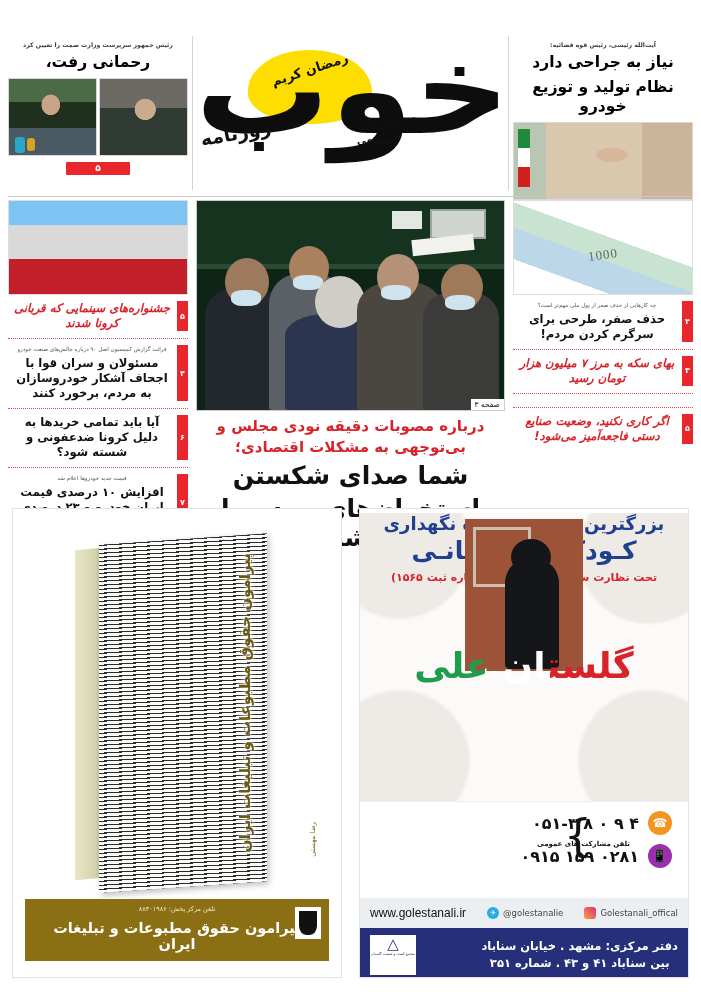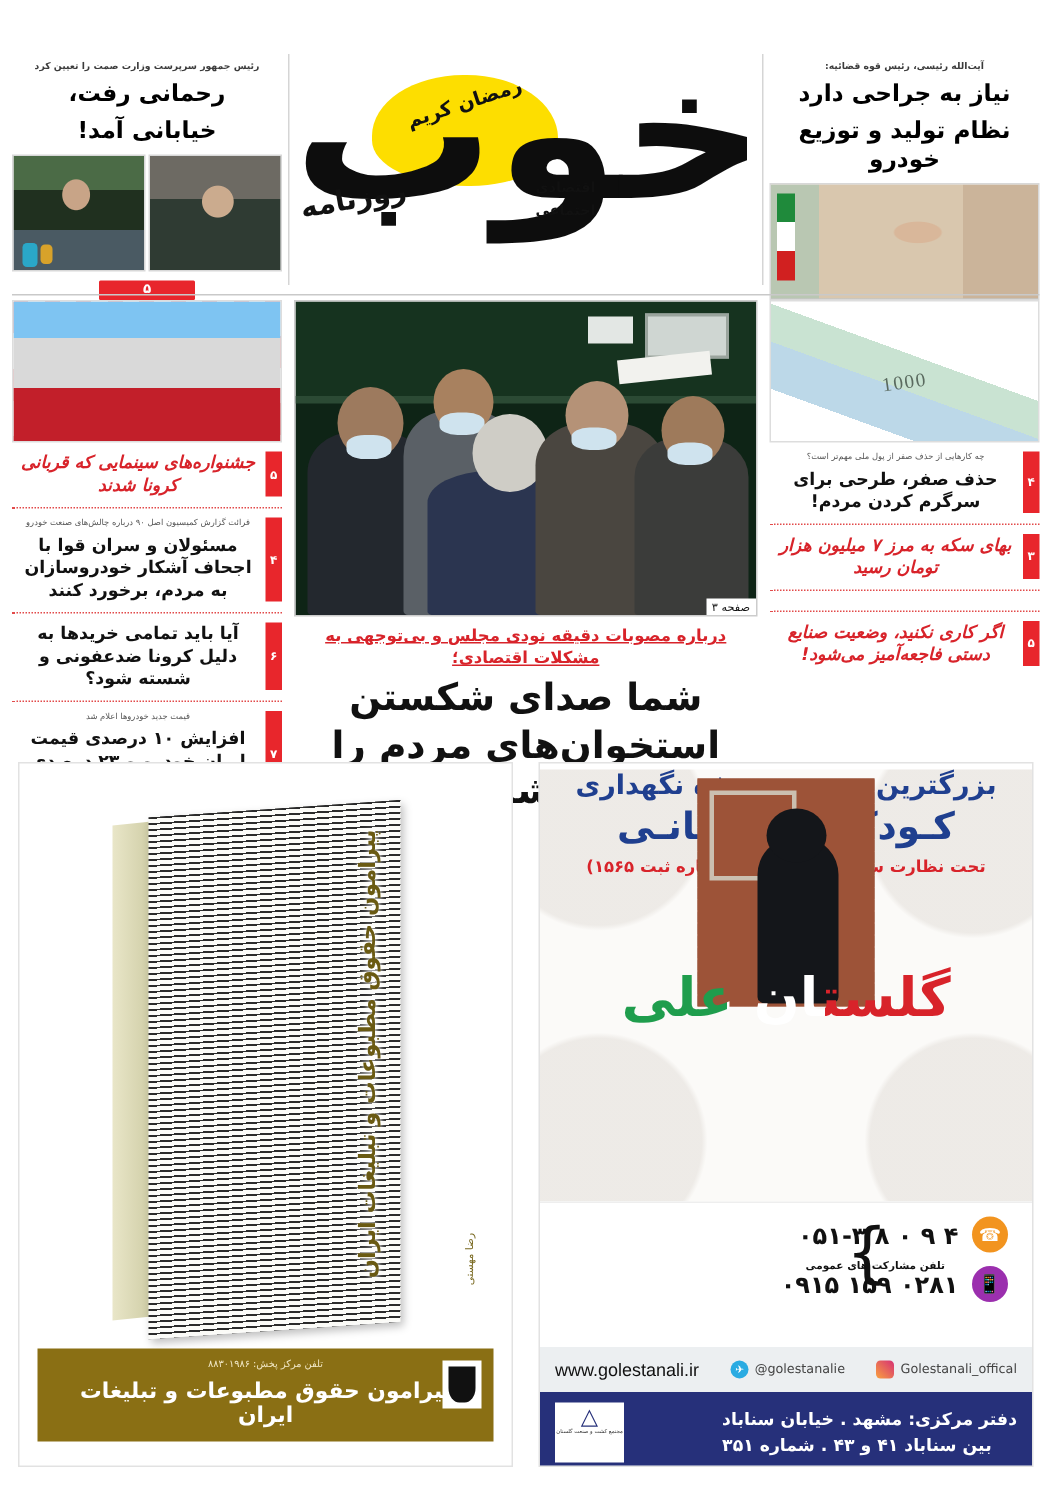--- a/index.html
+++ b/index.html
@@ -124,21 +124,21 @@
   .lp-monitor2{position:absolute;right:82px;top:10px;width:30px;height:18px;background:#e3e7e4;}
   .lp-paper{position:absolute;right:30px;top:36px;width:62px;height:16px;background:#f2f2ee;transform:rotate(-6deg);}
   .figure{position:absolute;bottom:0;border-radius:38% 38% 4% 4%/22% 22% 2% 2%;}
   .mask{position:absolute;border-radius:40%;background:#cfe3ee;}
   .head{position:absolute;border-radius:50%;}
   .lead-page-tag{
     position:absolute;right:0;bottom:0;background:#fff;color:#111;font-size:7.5px;font-weight:normal;
     padding:1px 4px;direction:rtl;
   }
   .lead-kicker{
-    margin-top:5px;font-size:11px;font-weight:bold;color:#d8232a;text-align:center;direction:rtl;line-height:1.4;text-decoration:underline;
+    margin-top:5px;font-size:15px;font-weight:bold;color:#d8232a;text-align:center;direction:rtl;line-height:1.4;
   }
   .lead-head{
     margin-top:3px;font-size:25px;line-height:1.18;font-weight:bold;text-align:center;color:#111;direction:rtl;
   }
 
   
   .ads{position:absolute;left:0;top:508px;width:701px;height:488px;}
   .ad-book{
     position:absolute;left:12px;top:0;width:330px;height:470px;border:1px solid #e2e2e2;
     background:#fff;box-sizing:border-box;overflow:hidden;
@@ -227,35 +227,34 @@
     padding:0 10px;box-sizing:border-box;direction:ltr;
   }
   .web-url{font-size:12px;color:#111;font-family:"Liberation Sans",sans-serif;}
   .soc{display:flex;align-items:center;gap:4px;font-size:8.5px;color:#444;}
   .soc-dot{width:12px;height:12px;border-radius:50%;background:#2aabe2;color:#fff;font-size:7px;display:flex;align-items:center;justify-content:center;}
   .soc-ig{width:12px;height:12px;border-radius:3px;background:linear-gradient(45deg,#f9a03f,#d63174);}
   .gol-addr{
     height:54px;background:#26307a;color:#fff;display:flex;align-items:center;justify-content:space-between;
     padding:0 10px;box-sizing:border-box;direction:rtl;
   }
-  .addr-txt{font-size:11.5px;font-weight:bold;line-height:1.5;text-align:left;}
+  .addr-txt{font-size:11.5px;font-weight:bold;line-height:1.5;text-align:center;}
   .addr-logo{width:46px;height:40px;background:#fff;color:#333;font-size:3.6px;text-align:center;padding-top:2px;box-sizing:border-box;}
   .addr-logo .a-mark{font-size:15px;color:#26307a;font-weight:bold;line-height:1;}
 </style>
 </head>
 <body>
 
 <div class="page">
 
   <div class="masthead">
 
     <div class="mh-col mh-left">
       <div class="kicker">رئیس جمهور سرپرست وزارت صمت را تعیین کرد</div>
       <div class="mh-head">رحمانی رفت،</div>
-      <div class="mh-head">خیابانی آمد!</div>
       <div class="mh-photos">
         <div class="ph-rahmani"></div>
         <div class="ph-khiabani">
           <div class="mic" style="left:6px;bottom:2px;width:10px;height:16px;background:#2aa7c8;"></div>
           <div class="mic" style="left:18px;bottom:4px;width:8px;height:13px;background:#d8a22a;"></div>
         </div>
       </div>
       <div class="badge">۵</div>
     </div>
 

